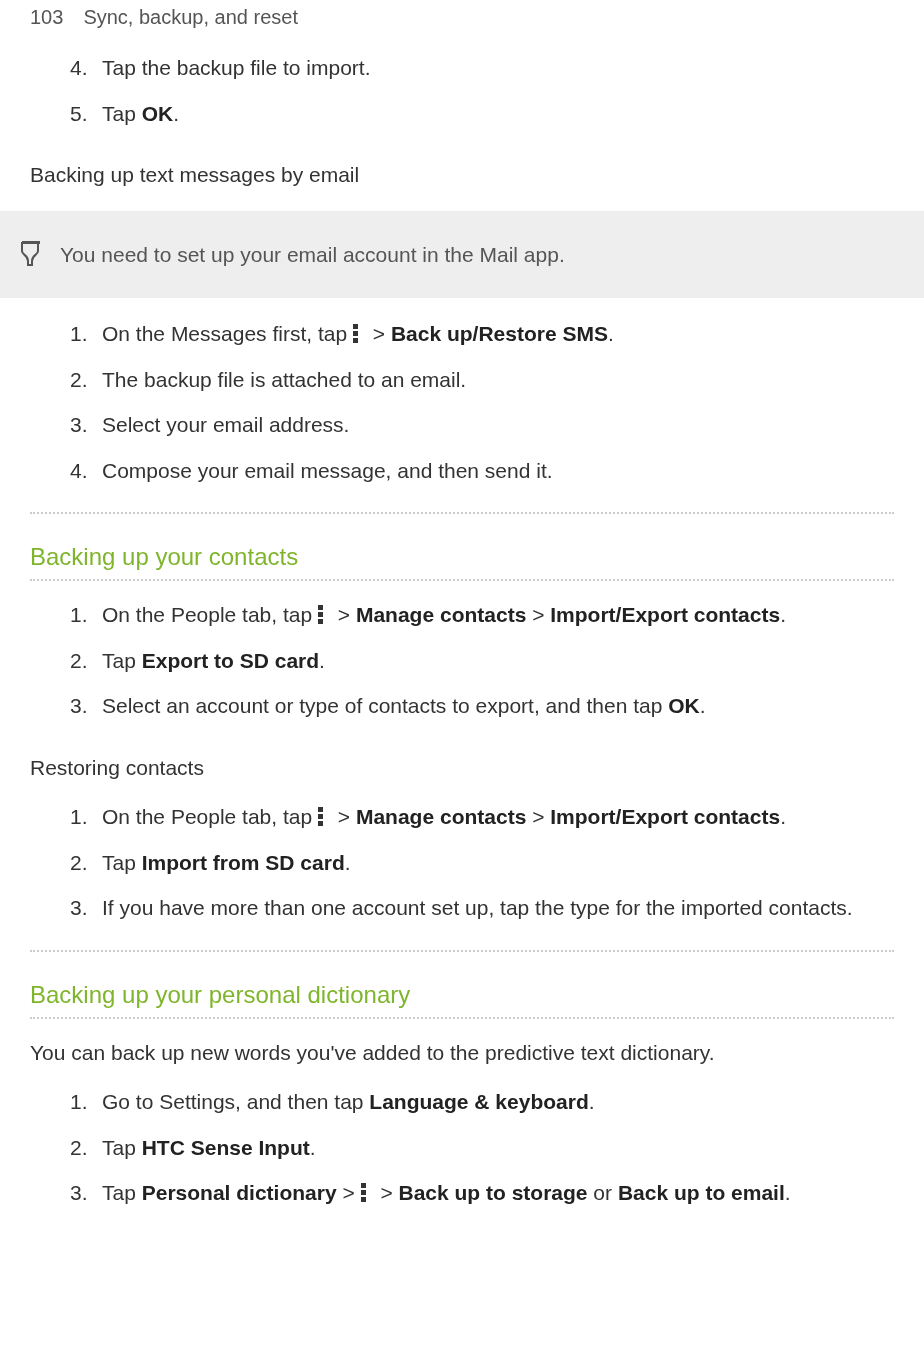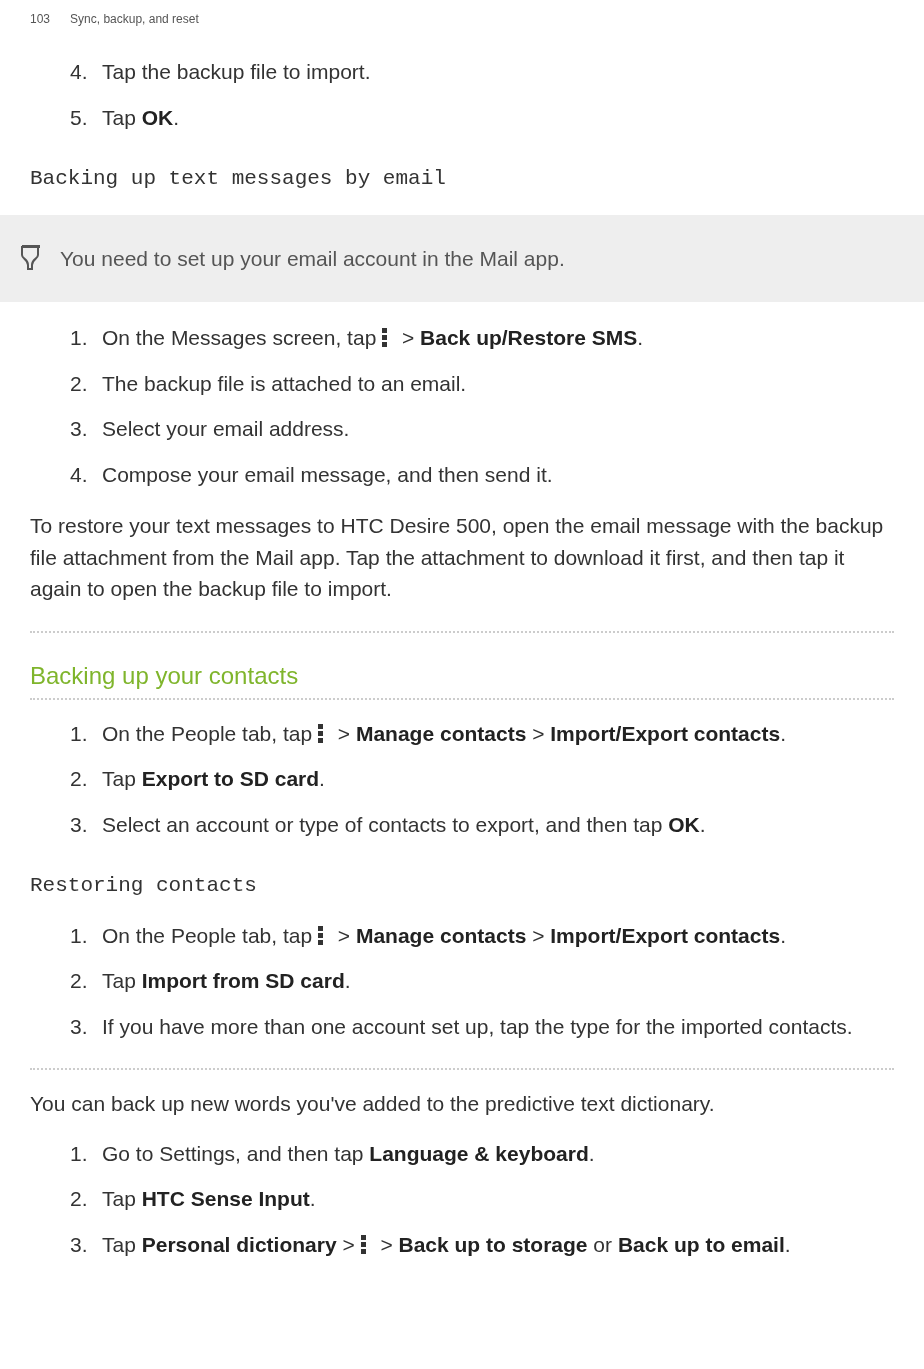--- a/index.html
+++ b/index.html
@@ -7,22 +7,22 @@
       font-family: -apple-system, BlinkMacSystemFont, "Segoe UI", Helvetica, Arial, sans-serif;
       font-size: 21px;
       line-height: 1.5;
       color: #333;
       background: #fff;
       width: 924px;
     }
     .page-header {
       display: flex;
       gap: 20px;
-      padding: 10px 30px;
-      font-size: 12px;
+      padding: 2px 30px;
+      font-size: 20px;
       color: #555;
     }
     .content {
       padding: 0 30px 30px 30px;
     }
     .ol {
       list-style: none;
       margin-left: 40px;
       margin-top: 18px;
     }
@@ -39,21 +39,20 @@
       flex: 1;
     }
     .ol-body p + p { margin-top: 4px; }
     .bold { font-weight: 600; color: #222; }
     .sub-heading {
       font-size: 21px;
       color: #333;
       margin-top: 30px;
       margin-bottom: 10px;
       font-weight: 400;
-      font-family: Liberation Mono, monospace;
     }
     .note-box {
       background: #eee;
       display: flex;
       align-items: center;
       gap: 18px;
       padding: 28px 20px;
       margin: 20px 0 20px -30px;
       width: 924px;
     }
@@ -129,21 +128,21 @@
         </svg>
     </span>
     <span class="note-text">You need to set up your email account in the Mail app.</span>
   </div>
 
   <div class="ol after-note">
     <div class="ol-item">
       <div class="ol-num">1.</div>
       <div class="ol-body">
         <p>
-          <span>On the Messages screen, tap </span><span class="overflow-icon"><svg width="6" height="20" viewBox="0 0 6 20">
+          <span>On the Messages first, tap </span><span class="overflow-icon"><svg width="6" height="20" viewBox="0 0 6 20">
                 <rect x="0" y="1" width="5" height="5" fill="#333"></rect>
                 <rect x="0" y="8" width="5" height="5" fill="#333"></rect>
                 <rect x="0" y="15" width="5" height="5" fill="#333"></rect>
               </svg></span><span> &gt; </span><span class="bold">Back up/Restore SMS</span><span>.</span>
         </p>
       </div>
     </div>
     <div class="ol-item">
       <div class="ol-num">2.</div>
       <div class="ol-body">
@@ -157,21 +156,20 @@
       </div>
     </div>
     <div class="ol-item">
       <div class="ol-num">4.</div>
       <div class="ol-body">
         <p>Compose your email message, and then send it.</p>
       </div>
     </div>
   </div>
 
-  <p class="para">To restore your text messages to HTC Desire 500, open the email message with the backup file attachment from the Mail app. Tap the attachment to download it first, and then tap it again to open the backup file to import.</p>
 
   <hr class="section-divider">
   <div class="section-title">Backing up your contacts</div>
 
   <div class="ol">
     <div class="ol-item">
       <div class="ol-num">1.</div>
       <div class="ol-body">
         <p>
           <span>On the People tab, tap </span><span class="overflow-icon"><svg width="6" height="20" viewBox="0 0 6 20">
@@ -225,20 +223,21 @@
     </div>
     <div class="ol-item">
       <div class="ol-num">3.</div>
       <div class="ol-body">
         <p>If you have more than one account set up, tap the type for the imported contacts.</p>
       </div>
     </div>
   </div>
 
   <hr class="section-divider">
+  <div class="section-title">Backing up your personal dictionary</div>
 
   <p class="para" style="margin-top:18px">You can back up new words you've added to the predictive text dictionary.</p>
 
   <div class="ol">
     <div class="ol-item">
       <div class="ol-num">1.</div>
       <div class="ol-body">
         <p>
           <span>Go to Settings, and then tap </span><span class="bold">Language &amp; keyboard</span><span>.</span>
         </p>

